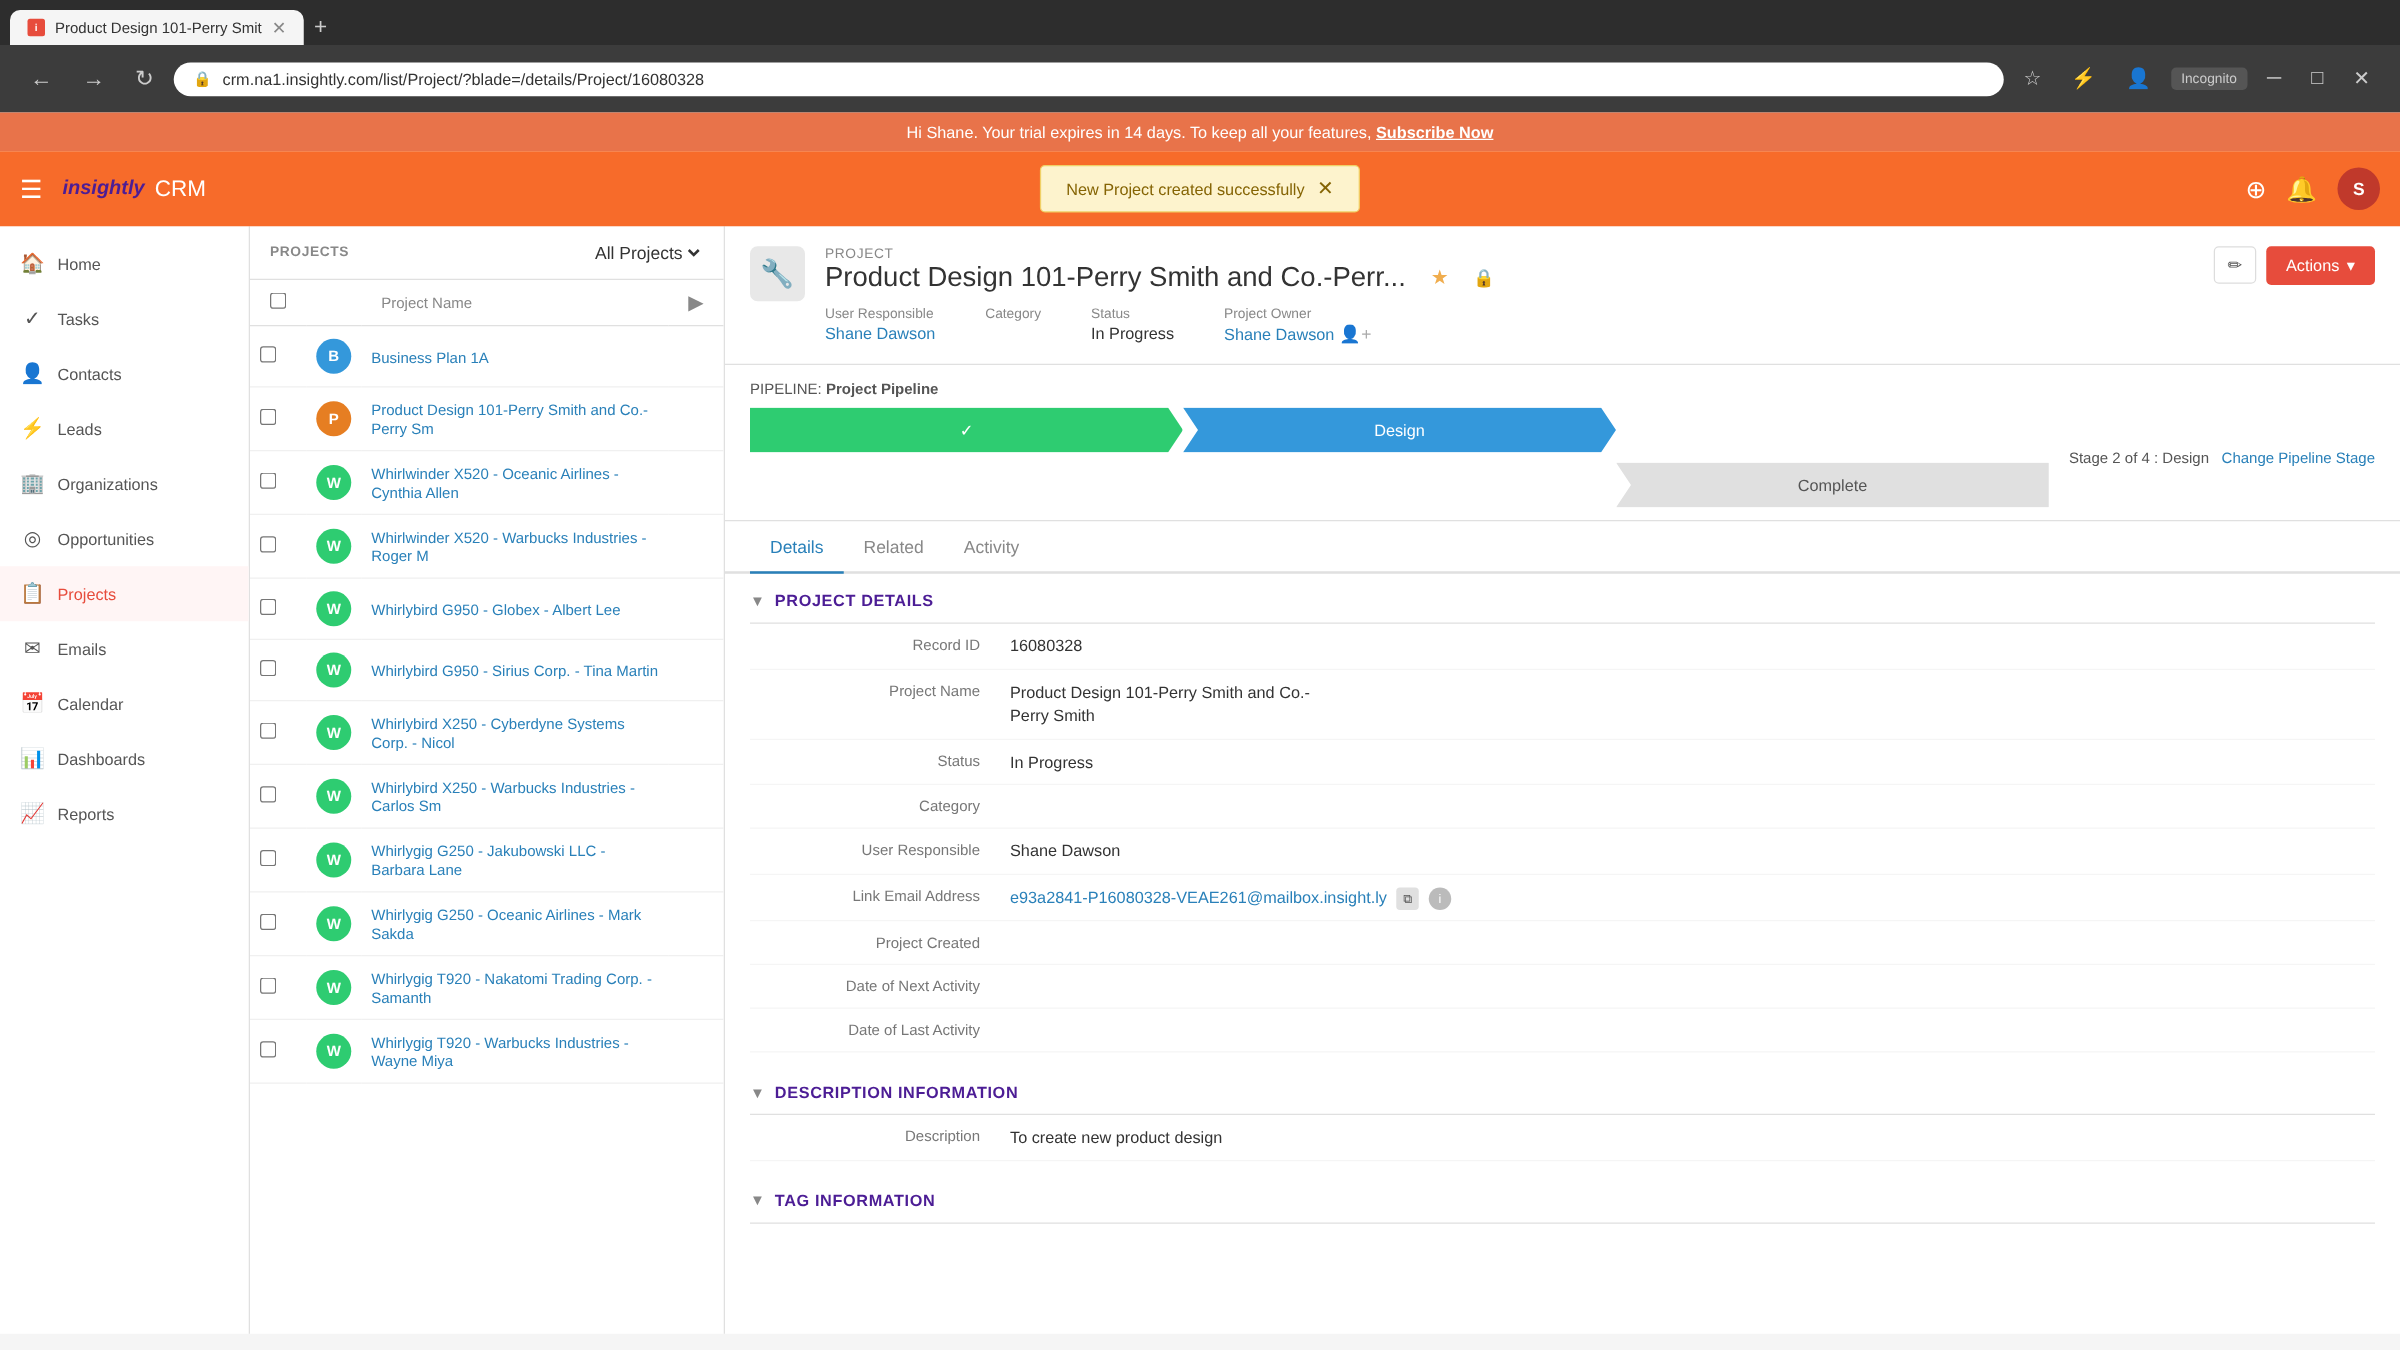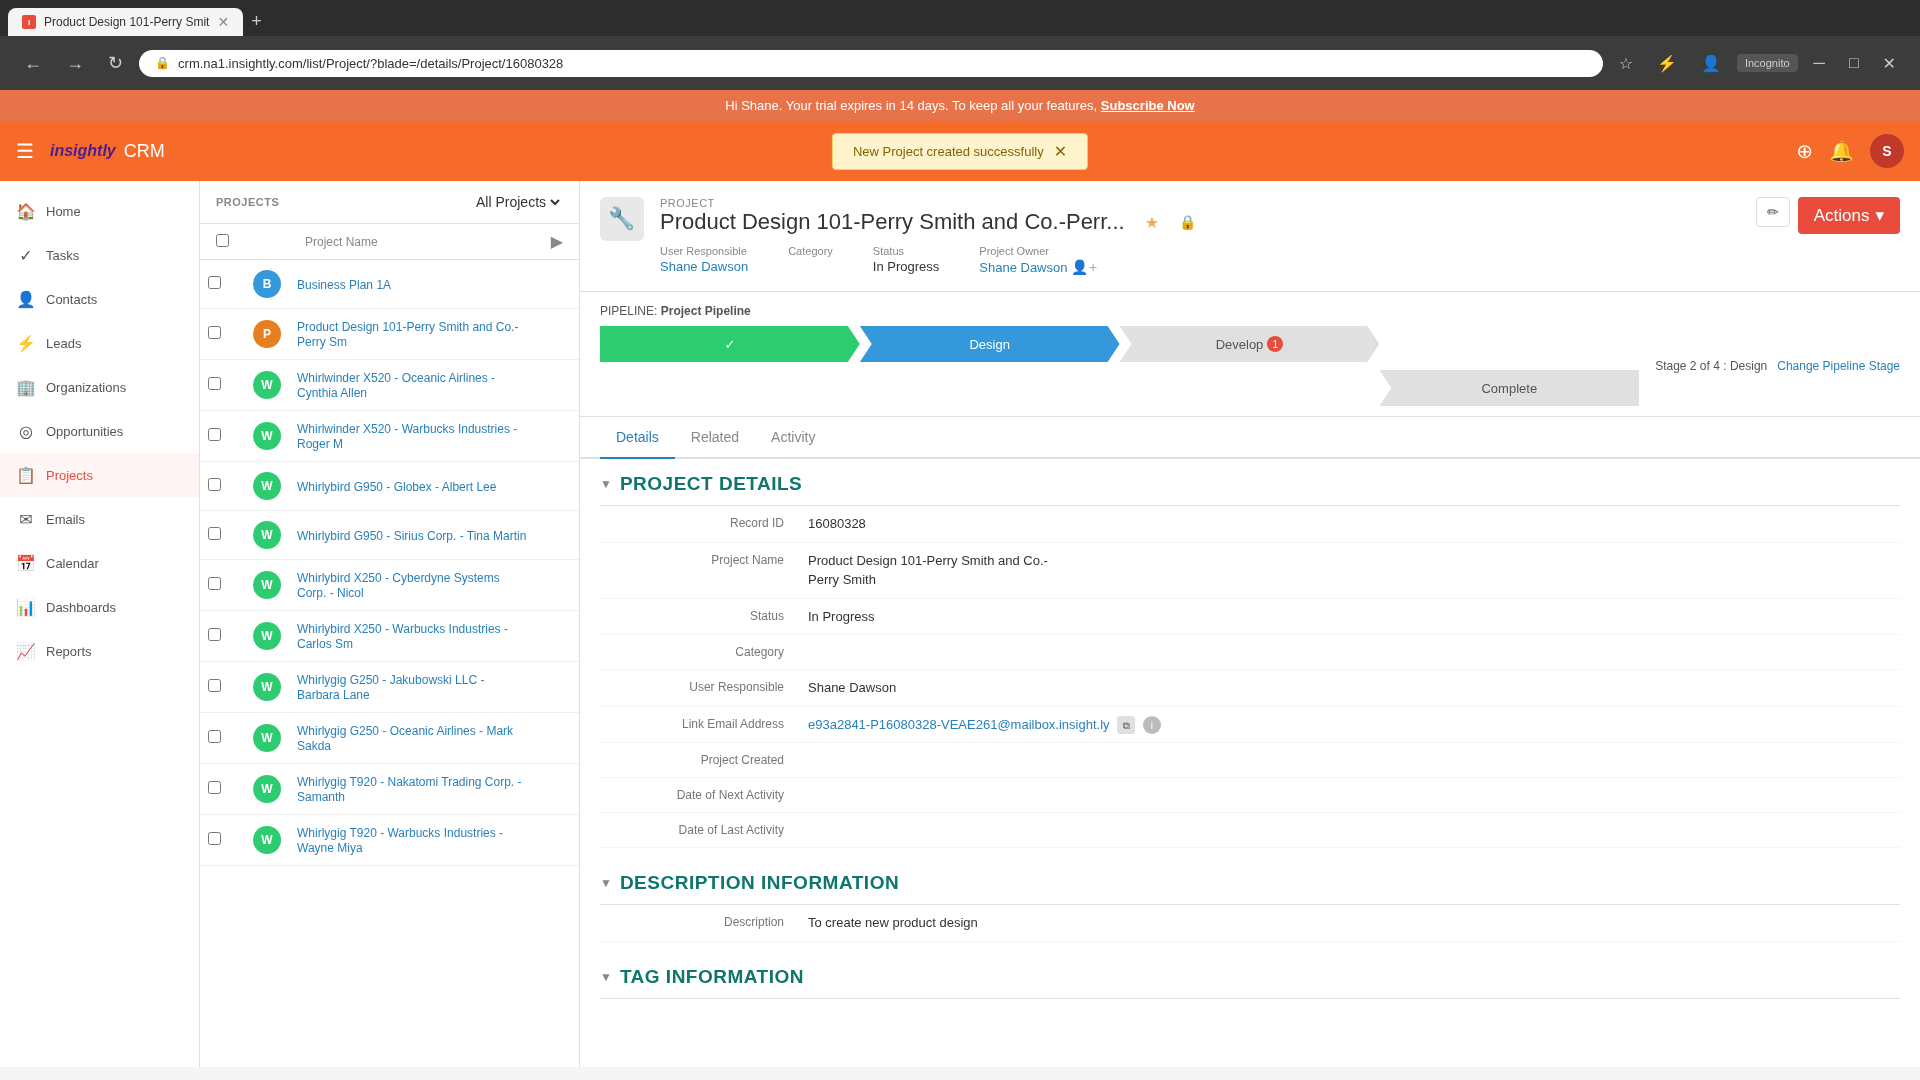--- a/index.html
+++ b/index.html
@@ -66,40 +66,40 @@
     .detail-title { font-size: 22px; color: #333; font-weight: 500; display: flex; align-items: center; gap: 20px; }
     .star-icon { color: #f0ad4e; font-size: 16px; cursor: pointer; }
     .lock-icon { color: #aaa; font-size: 14px; }
     .detail-meta { display: flex; gap: 40px; margin-top: 10px; }
     .meta-item { display: flex; flex-direction: column; gap: 2px; }
     .meta-label { font-size: 11px; color: #888; }
     .meta-value { font-size: 13px; color: #2980b9; }
     .meta-value.black { color: #333; }
     .detail-actions { display: flex; gap: 8px; align-items: flex-start; }
     .edit-btn { background: white; border: 1px solid #ddd; border-radius: 4px; padding: 6px 10px; cursor: pointer; color: #555; font-size: 14px; }
-    .actions-btn { background: #e74c3c; border: none; color: white; padding: 8px 16px; border-radius: 4px; cursor: pointer; font-size: 17px; font-weight: 500; display: flex; align-items: center; gap: 6px; }
+    .actions-btn { background: #e74c3c; border: none; color: white; padding: 8px 16px; border-radius: 4px; cursor: pointer; font-size: 13px; font-weight: 500; display: flex; align-items: center; gap: 6px; }
     .pipeline-stage { flex: 1; height: 36px; display: flex; align-items: center; justify-content: center; font-size: 13px; font-weight: 500; position: relative; clip-path: polygon(0 0, calc(100% - 12px) 0, 100% 50%, calc(100% - 12px) 100%, 0 100%, 12px 50%); }
     .pipeline-stage:first-child { clip-path: polygon(0 0, calc(100% - 12px) 0, 100% 50%, calc(100% - 12px) 100%, 0 100%); }
     .pipeline-stage.done { background: #2ecc71; color: white; }
     .pipeline-stage.active { background: #3498db; color: white; }
     .pipeline-stage.pending { background: #e0e0e0; color: #555; }
     .pipeline-right { margin-left: auto; font-size: 12px; color: #555; display: flex; align-items: center; gap: 10px; white-space: nowrap; padding-left: 16px; }
     .change-stage-link { color: #2980b9; text-decoration: none; font-size: 12px; }
     .stage-badge { background: #e74c3c; color: white; border-radius: 50%; width: 16px; height: 16px; font-size: 10px; display: inline-flex; align-items: center; justify-content: center; margin-left: 4px; }
 
     
     .detail-tabs { display: flex; border-bottom: 2px solid #e0e0e0; padding: 0 20px; }
     .tab { padding: 12px 16px; cursor: pointer; color: #888; font-size: 14px; border-bottom: 2px solid transparent; margin-bottom: -2px; }
     .tab.active { color: #2980b9; border-bottom-color: #2980b9; font-weight: 500; }
 
     
     .detail-content { padding: 0 20px 20px; flex: 1; }
     .section-header { display: flex; align-items: center; gap: 8px; padding: 14px 0 10px; border-bottom: 1px solid #e0e0e0; margin-bottom: 0; }
     .section-toggle { color: #888; cursor: pointer; font-size: 12px; }
-    .section-title { font-size: 19px; font-weight: 600; color: #0f766e; text-transform: uppercase; letter-spacing: 0.5px; }
+    .section-title { font-size: 13px; font-weight: 600; color: #4c1d95; text-transform: uppercase; letter-spacing: 0.5px; }
     .detail-row { display: grid; grid-template-columns: 200px 1fr; gap: 8px; padding: 8px 0; border-bottom: 1px solid #f5f5f5; }
     .detail-field-label { color: #777; font-size: 12px; text-align: right; padding-right: 16px; line-height: 1.5; }
     .detail-field-value { color: #333; font-size: 13px; line-height: 1.5; }
     .detail-field-value a { color: #2980b9; text-decoration: none; }
     .copy-btn { display: inline-flex; align-items: center; justify-content: center; width: 18px; height: 18px; background: #e0e0e0; border-radius: 3px; cursor: pointer; font-size: 10px; color: #555; margin-left: 4px; }
     .info-btn { display: inline-flex; align-items: center; justify-content: center; width: 18px; height: 18px; background: #bbb; border-radius: 50%; cursor: pointer; font-size: 10px; color: white; margin-left: 4px; }
 
     
     ::-webkit-scrollbar { width: 6px; }
     ::-webkit-scrollbar-track { background: #f1f1f1; }
@@ -428,21 +428,20 @@
     <div class="pipeline-container">
       <div class="pipeline-wrapper">
         <div class="pipeline-info">
           <span>PIPELINE:</span>
           <strong>Project Pipeline</strong>
         </div>
         <div style="display:flex;align-items:center;gap:0;width:100%;">
           <div style="flex:1;display:flex;">
             <div class="pipeline-stage done" style="flex:1;clip-path:polygon(0 0, calc(100% - 12px) 0, 100% 50%, calc(100% - 12px) 100%, 0 100%);">✓</div>
             <div class="pipeline-stage active" style="flex:1;">Design</div>
-            <div class="pipeline-stage pending" style="flex:1;">Develop <span class="stage-badge">1</span></div>
             <div class="pipeline-stage pending" style="flex:1;clip-path:polygon(0 0, 100% 0, 100% 100%, 0 100%, 12px 50%);margin-top:44px;">Complete</div>
           </div>
           <div class="pipeline-right">
             <span>Stage 2 of 4 : Design</span>
             <a href="#" class="change-stage-link">Change Pipeline Stage</a>
           </div>
         </div>
       </div>
     </div>
 

